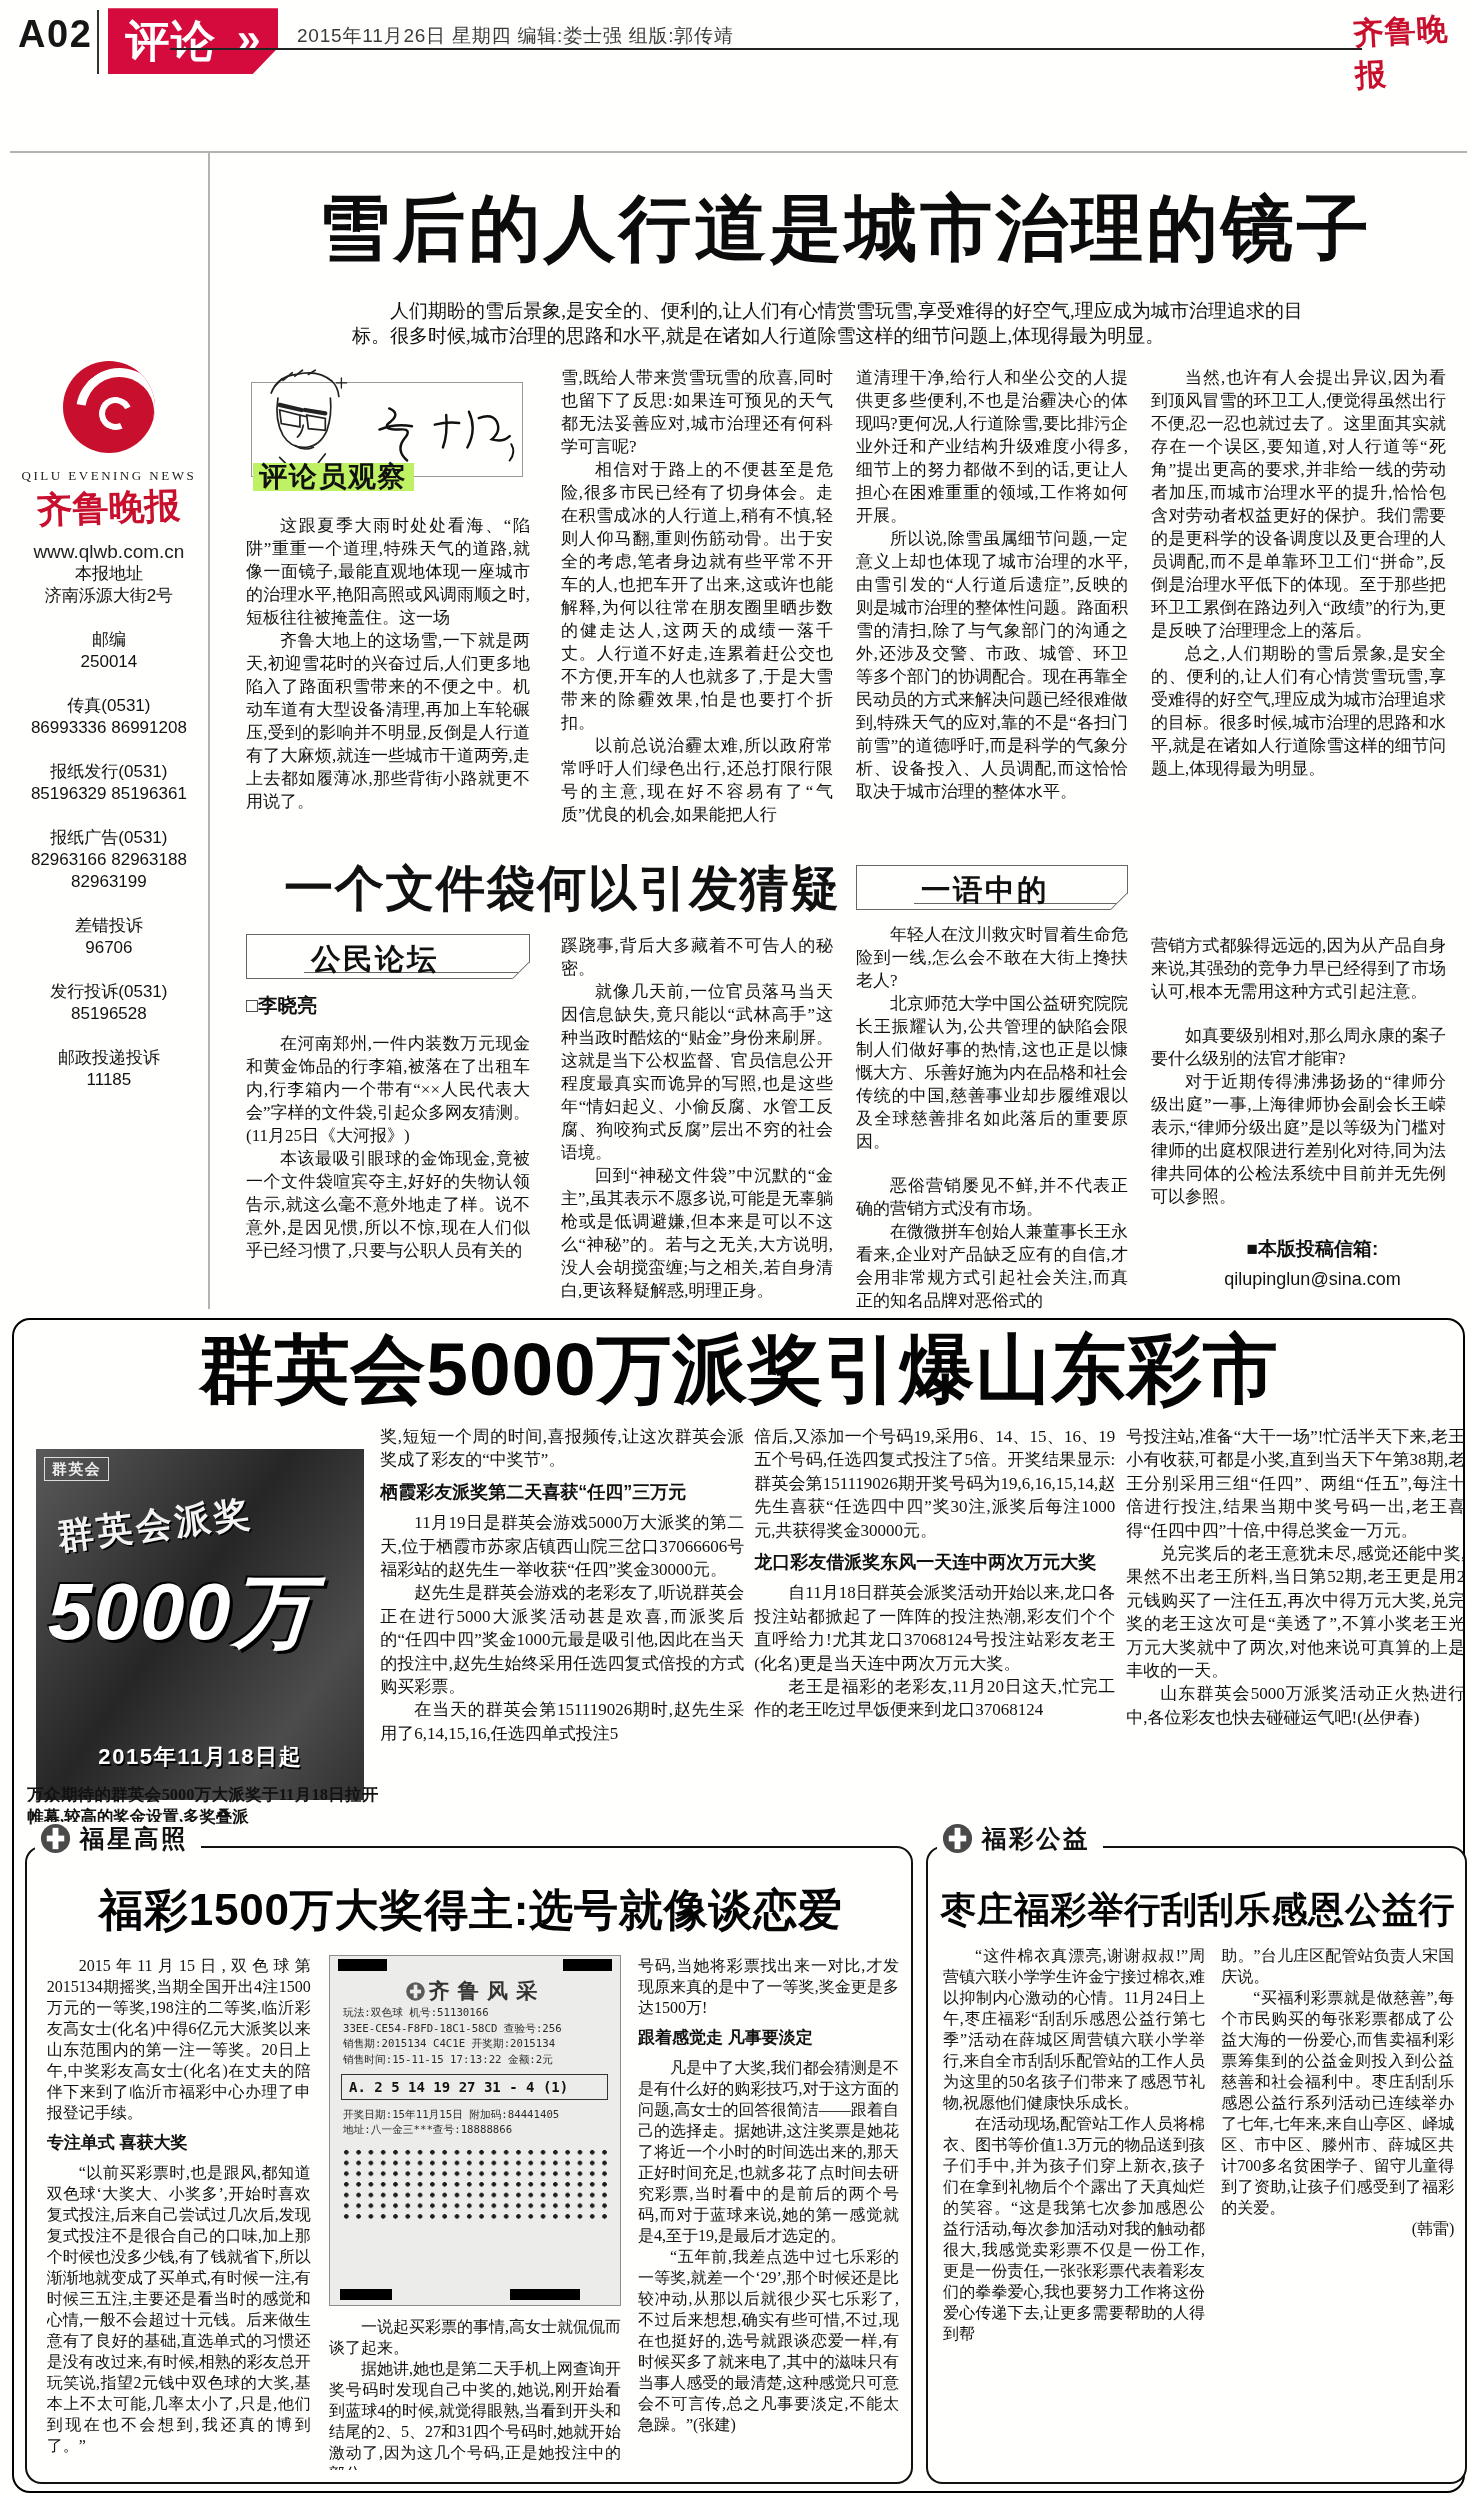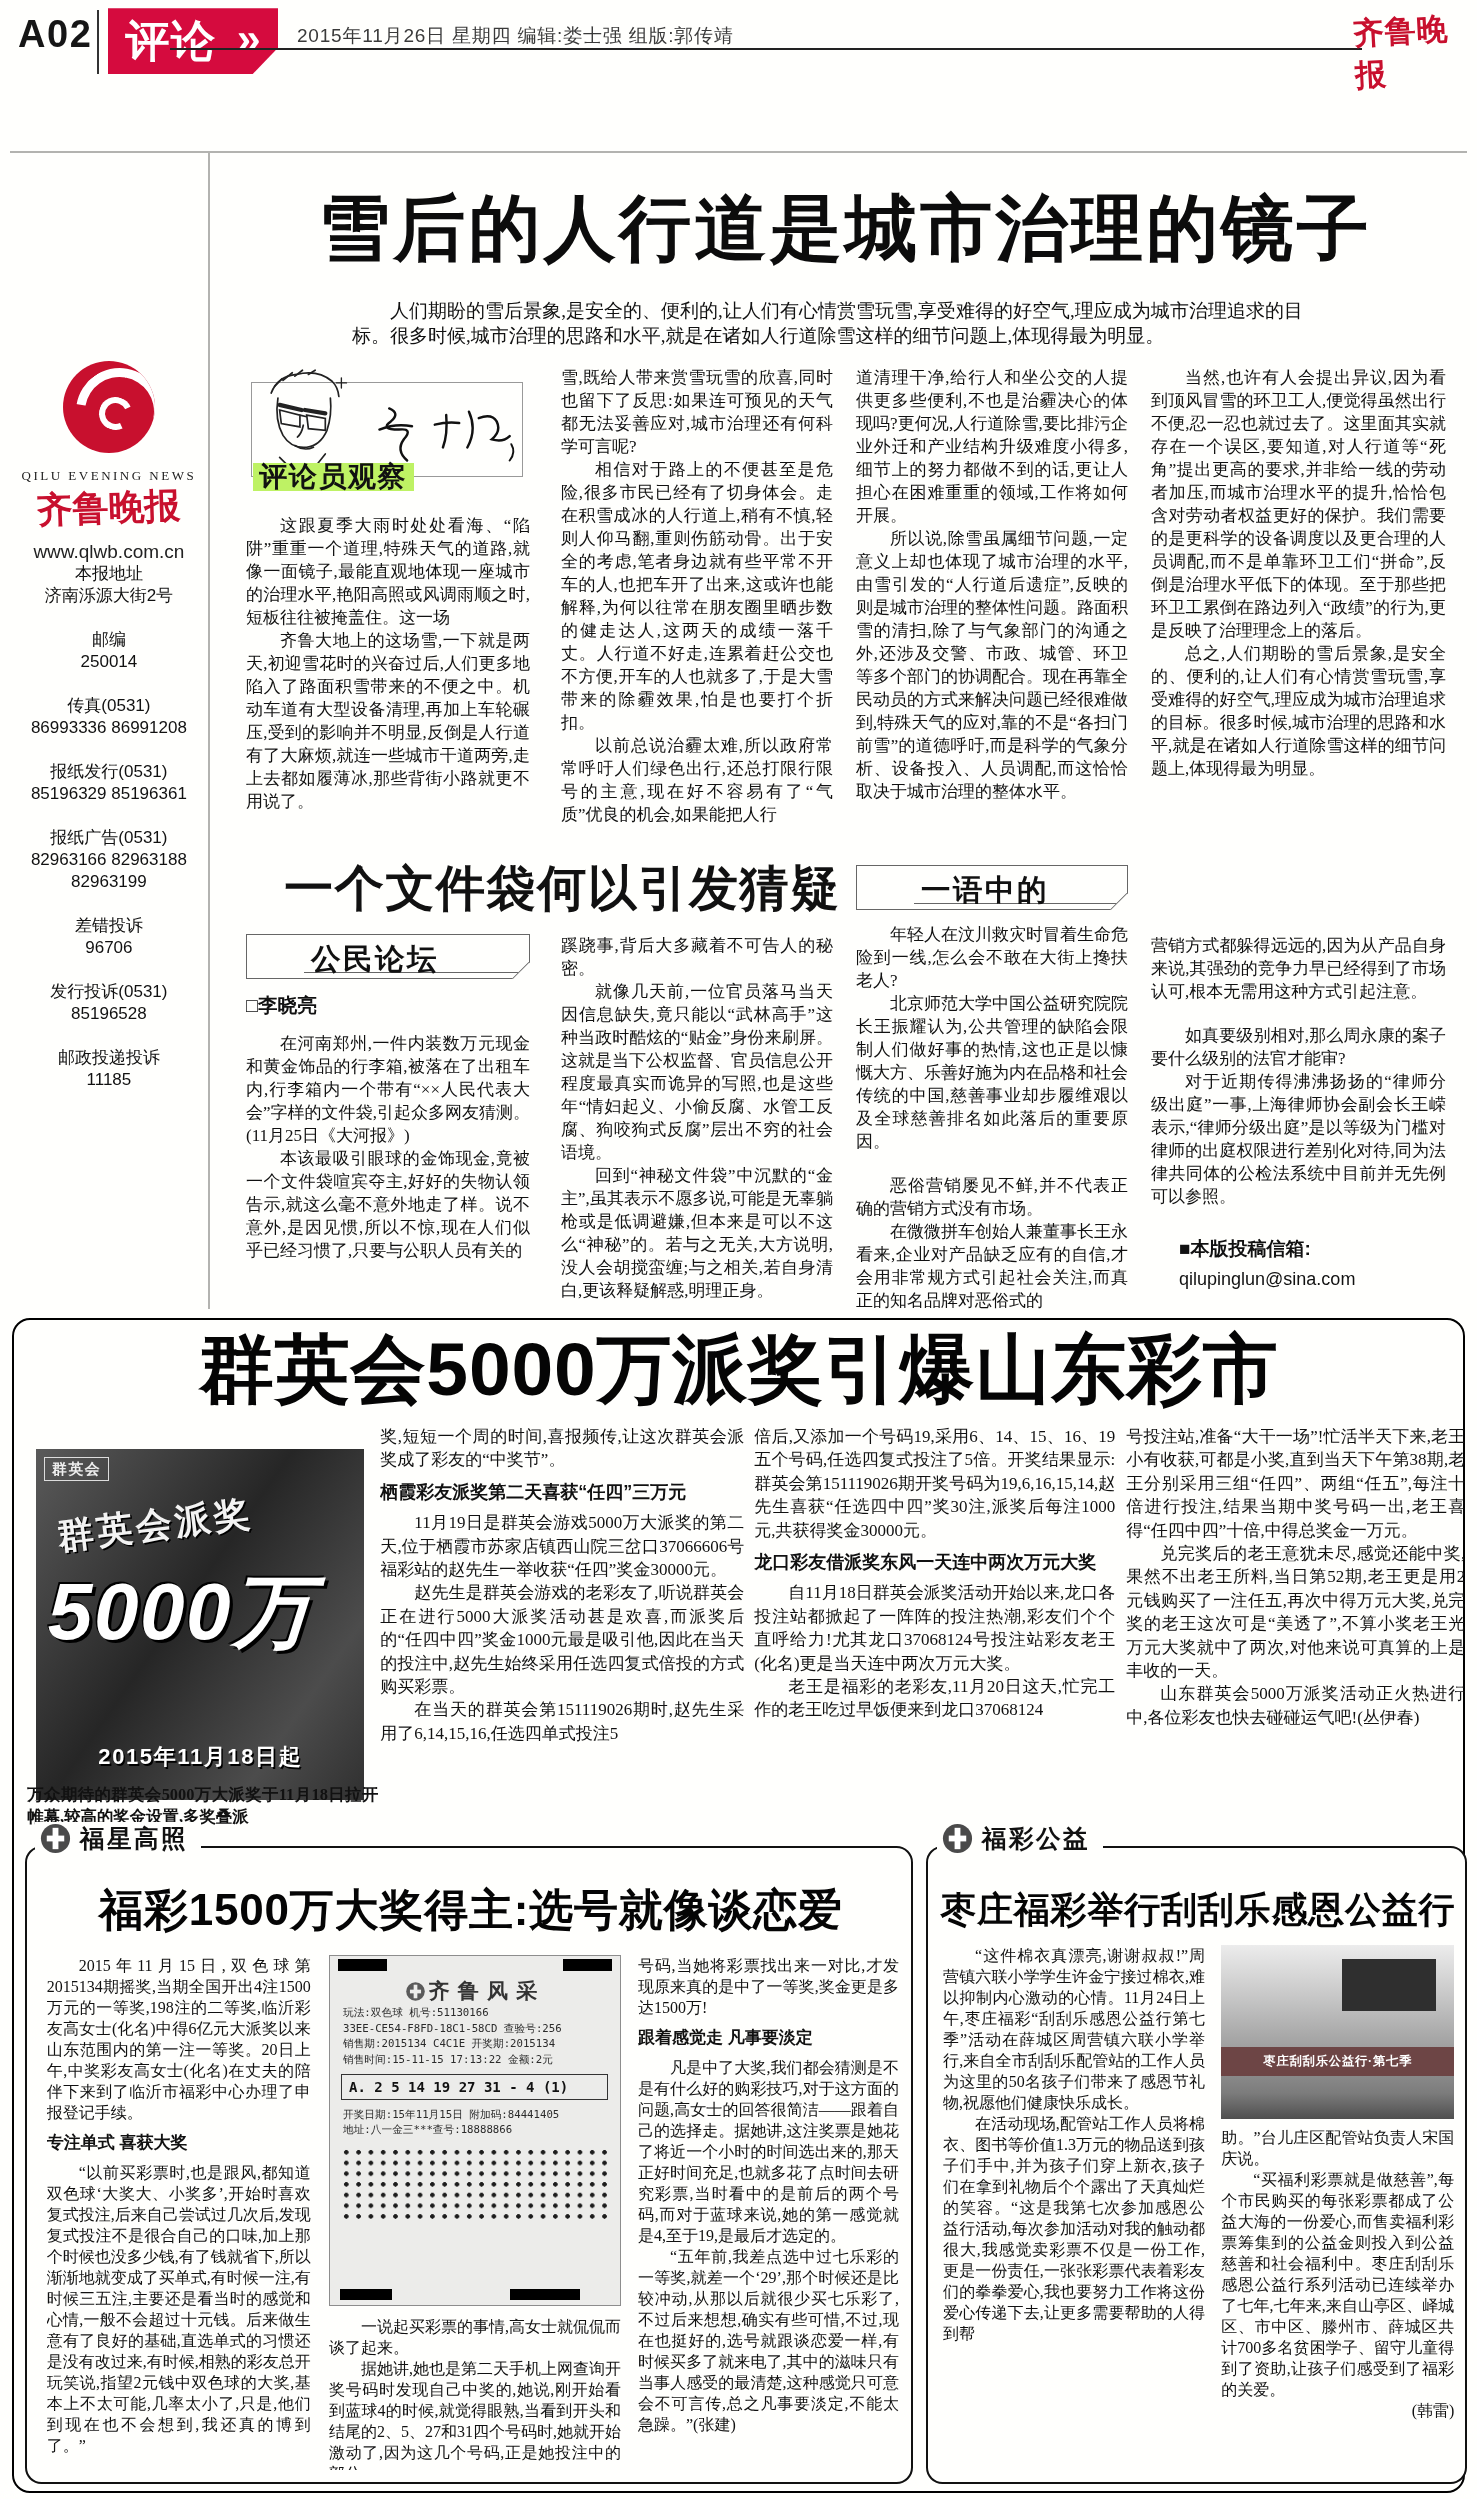--- a/index.html
+++ b/index.html
@@ -61,21 +61,21 @@
   .tagbox .tag-label{position:absolute;left:64px;bottom:4.9px;font:700 29.5px/1 "Liberation Sans",sans-serif;letter-spacing:2.5px;background:transparent;}
   .tagbox::before{content:'';position:absolute;left:57px;right:6.6px;bottom:4.9px;height:1.2px;background:#666;}
   .tagbox::after{content:'';position:absolute;right:-11.5px;bottom:-11.5px;width:23px;height:23px;background:#fffffd;
       border-left:1.6px solid #666;transform:rotate(45deg);}
   #mid-c1{left:246px;top:934px;width:284px;height:375px;}
   #mid-c2{left:561px;top:934px;width:272px;height:375px;}
   #mid-c3{left:856px;top:865px;width:272px;height:444px;}
   #mid-c4{left:1151px;top:934px;width:295px;height:375px;}
   #bag-byline{margin:13px 0 9.8px;font:700 19.7px "Liberation Sans",sans-serif;text-indent:0;text-align:left;}
   #mid-c1-text,#mid-c3-text{margin-top:13px;}
-  #mailbox{margin-top:28px;text-align:left;margin-left:28px;}
+  #mailbox{margin-top:28px;text-align:center;margin-left:28px;}
   #mailbox-label{font:700 19px "Liberation Sans",sans-serif;}
   #mailbox-email{margin-top:6.6px;font:400 18px "Liberation Sans",sans-serif;}
   
   #lottery-box{position:absolute;left:12.3px;top:1318px;width:1453px;height:1175px;border:2.9px solid #000;
       border-radius:18px;box-sizing:border-box;background:#fffffd;}
   #lottery-headline{position:absolute;left:0;top:8.2px;width:100%;margin:0;text-align:center;
       font:900 75px/1.1 "Liberation Sans",sans-serif;letter-spacing:0.8px;color:#050505;}
   #promo{position:absolute;left:22px;top:110px;width:328px;height:351px;overflow:hidden;
       background:linear-gradient(125deg,#5a5a5a,#262626 45%,#4c4c4c 78%,#303030);margin-top:19px;}
   #promo-logo{position:absolute;left:8.2px;top:8.2px;border:1.6px solid #ddd;color:#eee;padding:1.6px 6.6px;
@@ -359,23 +359,20 @@
       </svg>
       <span>福彩公益</span>
     </div>
     <div class="subbox" id="charity-box">
       <h3 class="sub-headline" id="charity-headline">枣庄福彩举行刮刮乐感恩公益行</h3>
       <div class="col" id="charity-c1">
           <div class="para">“这件棉衣真漂亮,谢谢叔叔!”周营镇六联小学学生许金宁接过棉衣,难以抑制内心激动的心情。11月24日上午,枣庄福彩“刮刮乐感恩公益行第七季”活动在薛城区周营镇六联小学举行,来自全市刮刮乐配管站的工作人员为这里的50名孩子们带来了感恩节礼物,祝愿他们健康快乐成长。</div>
           <div class="para">在活动现场,配管站工作人员将棉衣、图书等价值1.3万元的物品送到孩子们手中,并为孩子们穿上新衣,孩子们在拿到礼物后个个露出了天真灿烂的笑容。“这是我第七次参加感恩公益行活动,每次参加活动对我的触动都很大,我感觉卖彩票不仅是一份工作,更是一份责任,一张张彩票代表着彩友们的拳拳爱心,我也要努力工作将这份爱心传递下去,让更多需要帮助的人得到帮</div>
         </div>
       <div class="col" id="charity-c2">
-        <div id="photo">
-          <div id="photo-banner">枣庄刮刮乐公益行·第七季</div>
-        </div>
         <div>
             <div class="para cont">助。”台儿庄区配管站负责人宋国庆说。</div>
             <div class="para">“买福利彩票就是做慈善”,每个市民购买的每张彩票都成了公益大海的一份爱心,而售卖福利彩票筹集到的公益金则投入到公益慈善和社会福利中。枣庄刮刮乐感恩公益行系列活动已连续举办了七年,七年来,来自山亭区、峄城区、市中区、滕州市、薛城区共计700多名贫困学子、留守儿童得到了资助,让孩子们感受到了福彩的关爱。</div>
             <div class="para tright">(韩雷)</div>
           </div>
       </div>
     </div>
   </div>
 
 </div>

